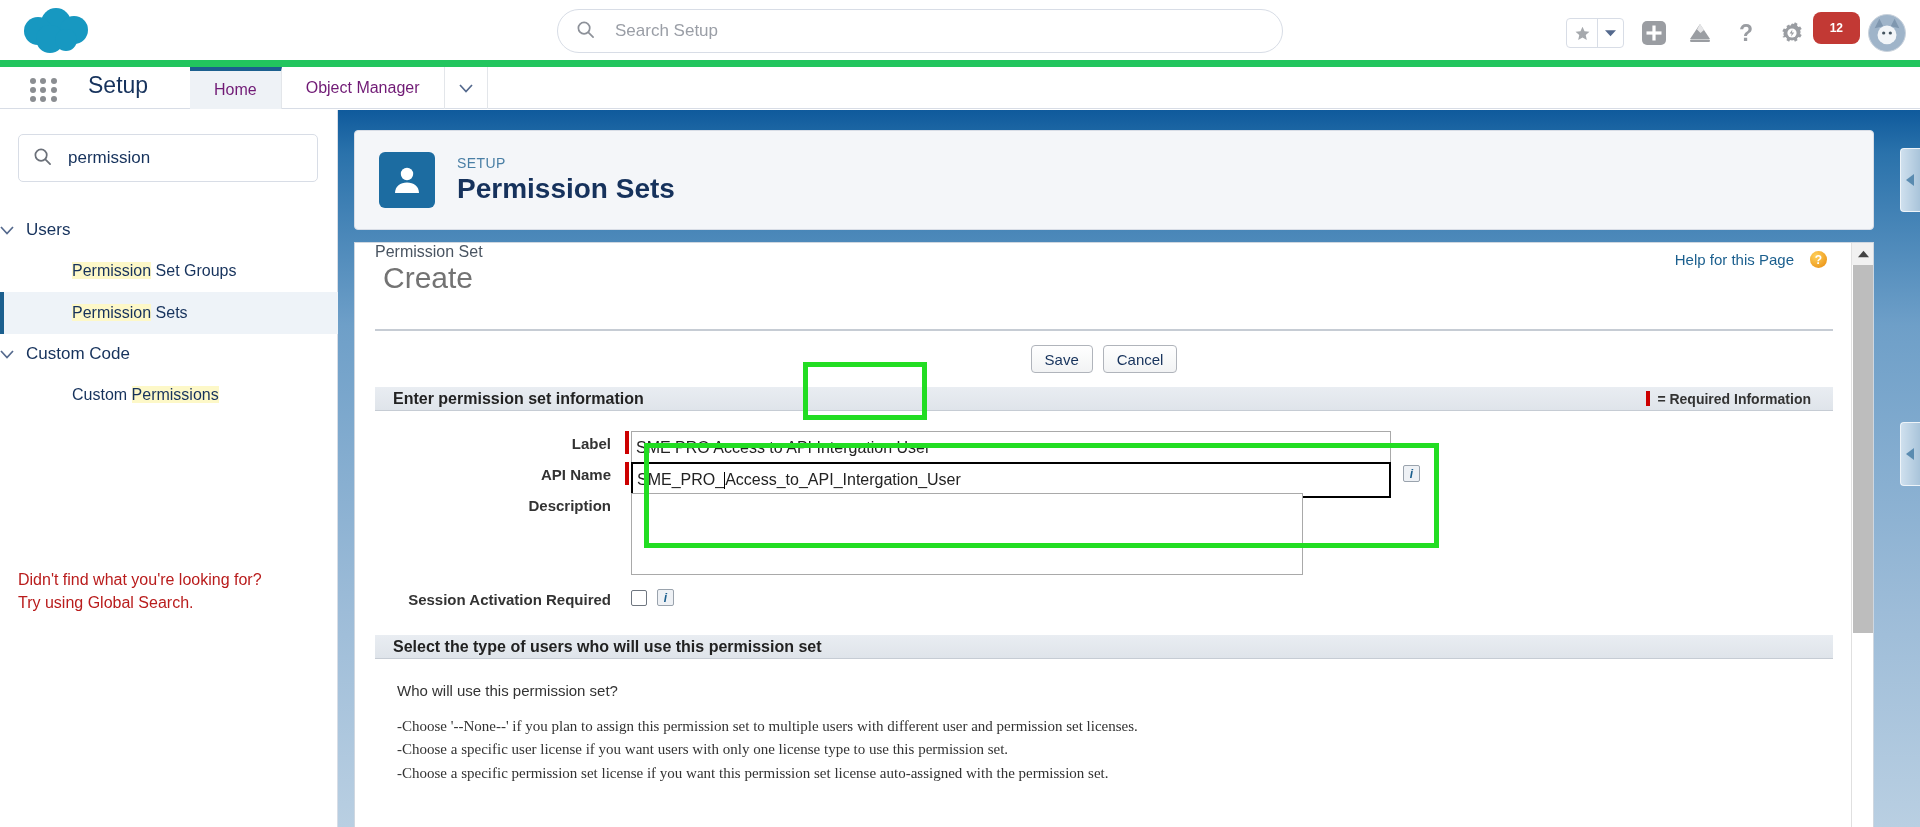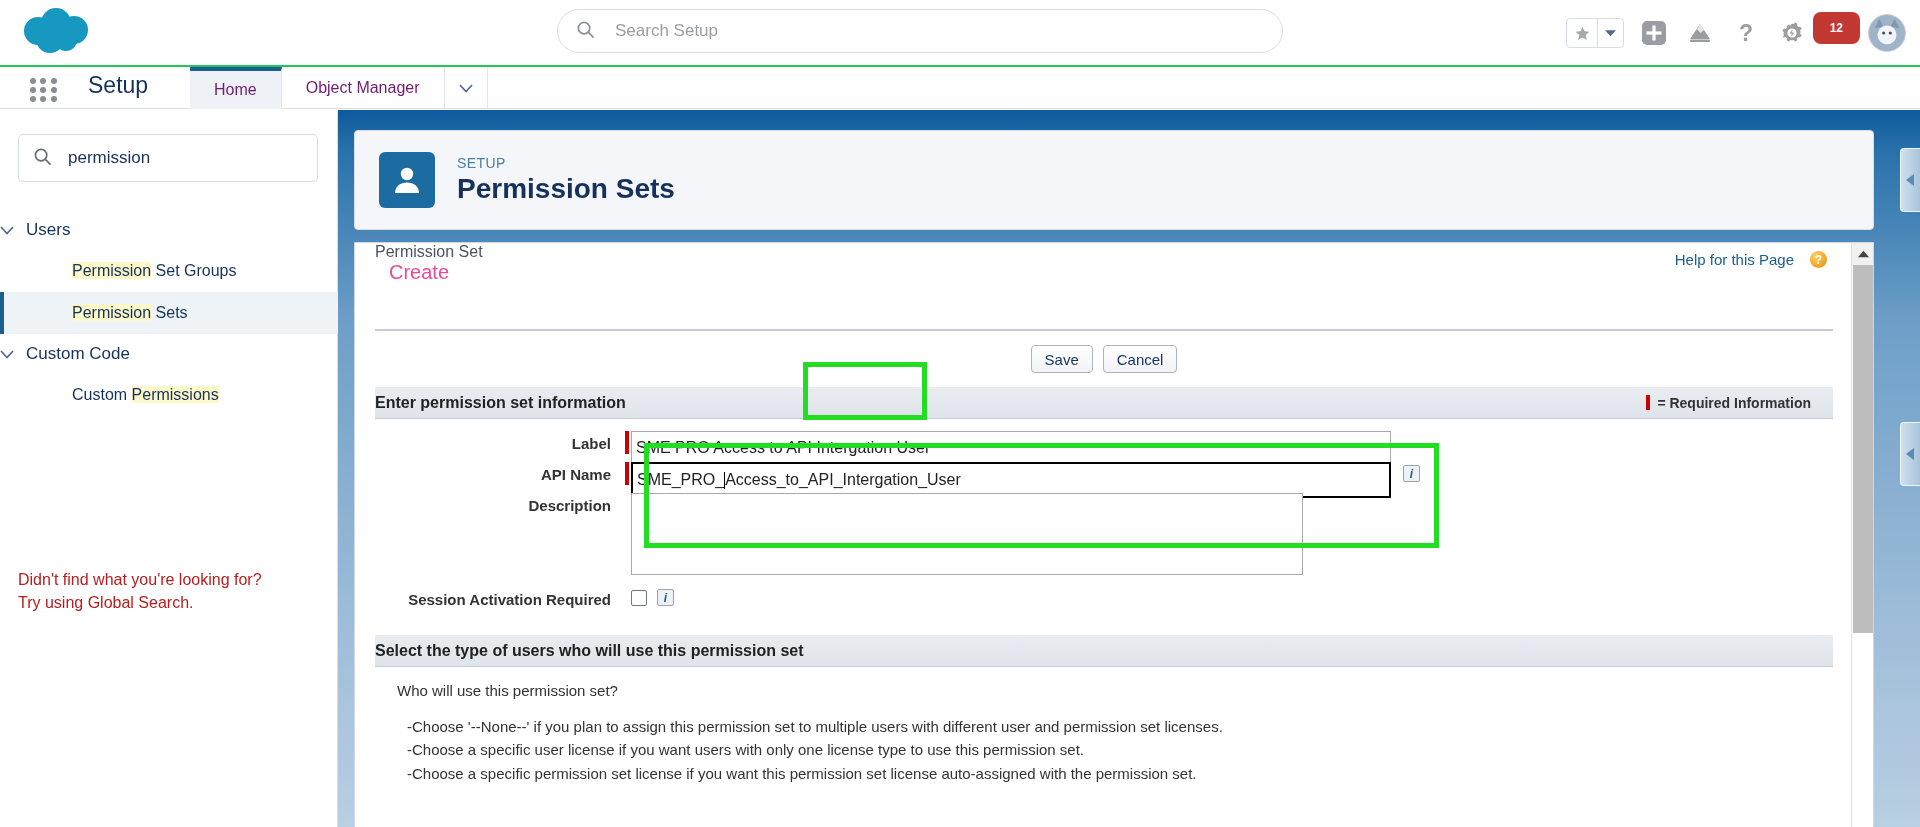--- a/index.html
+++ b/index.html
@@ -8,21 +8,21 @@
     width:1920px; height:827px;
     font-family:"Liberation Sans", sans-serif;
     background:#fff; overflow:hidden;
     -webkit-font-smoothing:antialiased;
   }
 
   
   .global-header{
     position:absolute; top:0; left:0; width:1920px; height:67px;
     background:#fff; display:flex; align-items:center;
-    border-bottom:2px solid #22c55e;
+    border-bottom:7px solid #22c55e;
   }
   .cloud-logo{ position:absolute; left:20px; top:6px; width:90px; height:55px; }
   .search-wrap{
     position:absolute; left:557px; top:9px; width:726px; height:44px;
     border:1px solid #d8dde6; border-radius:22px; background:#fff;
     display:flex; align-items:center; padding:0 18px;
   }
   .search-wrap svg{ flex:0 0 auto; }
   .search-ph{ margin-left:20px; color:#9a9ea6; font-size:17px; }
 
@@ -107,21 +107,21 @@
   .ph-eyebrow{ font-size:14px; color:#4a7fa5; letter-spacing:.4px; }
   .ph-title{ font-size:28px; font-weight:bold; color:#16325c; margin-top:2px; }
 
   
   .iframe-panel{
     position:absolute; left:16px; top:132px; width:1520px; height:668px;
     background:#fff; border:1px solid #cfd7e0; overflow:hidden;
   }
   .ifr-inner{ position:absolute; left:0; top:-14px; width:1498px; }
   .bc-eyebrow{ position:absolute; left:20px; top:14px; font-size:16px; color:#4a5562; }
-  .bc-title{ position:absolute; left:34px; top:32px; font-size:20px; color:#ec4899; }
+  .bc-title{ position:absolute; left:28px; top:32px; font-size:30px; color:#737373; }
   .help-link{
     position:absolute; right:26px; top:22px; display:flex; align-items:center; gap:16px;
     font-size:15px; color:#1b5f8e; cursor:pointer;
   }
   .help-badge{
     width:17px; height:17px; border-radius:50%;
     background:radial-gradient(circle at 35% 30%, #ffd15c, #e8890a);
     color:#fff; font-size:12px; font-weight:bold; display:flex;
     align-items:center; justify-content:center;
   }
@@ -131,23 +131,23 @@
     border-top:2px solid #c6ccd4; display:flex; align-items:center; justify-content:center;
     background:#fff;
   }
   .sf-btn{
     height:28px; padding:0 13px; margin:16px 5px; font-size:15px; color:#16325c;
     background:linear-gradient(#ffffff,#f2f3f4); border:1px solid #b0b4bb;
     border-radius:4px; cursor:pointer; font-family:"Liberation Sans",sans-serif;
   }
 
   .sec-header{
-    position:absolute; left:20px; width:1458px; height:32px;
+    position:absolute; left:20px; width:1458px; height:24px;
     background:linear-gradient(#e9edf2,#dfe4ea); border-bottom:1px solid #c6ccd4;
-    display:flex; align-items:center; 
+    display:flex; align-items:center; padding-left:18px;
     font-size:16px; font-weight:bold; color:#222;
   }
   .req-note{
     position:absolute; right:22px; font-size:14px; color:#333;
     display:flex; align-items:center; gap:7px;
   }
   .req-bar{ width:4px; height:15px; background:#c00; display:inline-block; }
 
   .frow{ position:absolute; display:flex; align-items:flex-start; }
   .flabel{ width:236px; text-align:right; font-size:15px; font-weight:bold; color:#333; padding-top:4px; }
@@ -431,21 +431,21 @@
           <span class="info-btn" style="margin-left:10px;">i</span>
         </div>
       </div>
 
       <div class="sec-header" style="top:406px;">
         <span>Select the type of users who will use this permission set</span>
       </div>
 
       <div class="body-txt" style="left:42px; top:450px;">Who will use this permission set?</div>
 
-      <div class="body-txt" style="left:52px; top:486px; width:1400px;">
+      <div class="body-txt" style="left:42px; top:486px; width:1400px;font-family:Liberation Serif, serif;">
         <div>-Choose '--None--' if you plan to assign this permission set to multiple users with different user and permission set licenses.</div>
         <div>-Choose a specific user license if you want users with only one license type to use this permission set.</div>
         <div>-Choose a specific permission set license if you want this permission set license auto-assigned with the permission set.</div>
       </div>
 
     </div>
 
     <div class="ifr-scroll">
       <div class="ifr-arrow">
         <svg width="11" height="8" viewBox="0 0 12 8">

